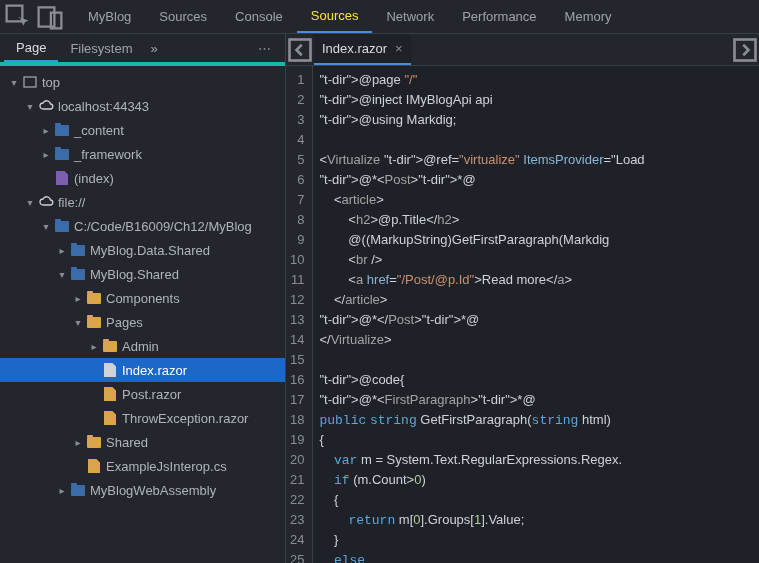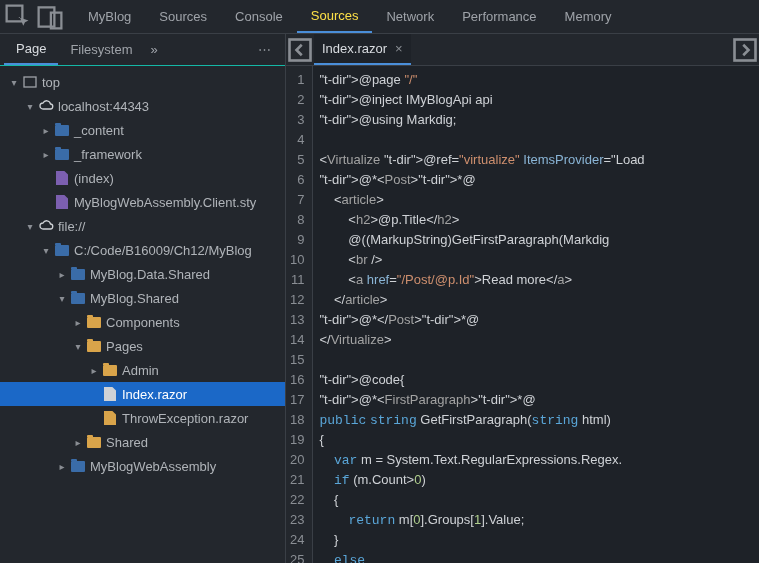--- a/index.html
+++ b/index.html
@@ -5,21 +5,21 @@
 * { margin:0; padding:0; box-sizing:border-box; font-family:"Segoe UI",Arial,sans-serif; font-size:13px; }
 body { background:#23272d; color:#b0b4b9; width:759px; height:563px; overflow:hidden; }
 .root { display:flex; flex-direction:column; height:100%; }
 .topbar { display:flex; align-items:center; height:34px; background:#23272d; border-bottom:1px solid #3a3f46; }
 .topbar .icon-btn { width:28px; height:28px; display:flex; align-items:center; justify-content:center; color:#8a8e94; margin-left:4px; }
 .topbar .tabs { display:flex; margin-left:10px; height:100%; }
 .topbar .tab { padding:0 14px; display:flex; align-items:center; color:#9fa3a9; cursor:pointer; }
 .topbar .tab.active { color:#fde047; border-bottom:2px solid #4a8ed9; }
 .main { flex:1; display:flex; overflow:hidden; }
 .sidebar { width:286px; background:#23272d; border-right:1px solid #3a3f46; display:flex; flex-direction:column; }
-.sb-tabs { display:flex; align-items:center; height:32px; border-bottom:1px solid #14b8a6; padding:0 4px; }
+.sb-tabs { display:flex; align-items:center; height:32px; border-bottom:4px solid #14b8a6; padding:0 4px; }
 .sb-tab { padding:0 12px; height:100%; display:flex; align-items:center; color:#9fa3a9; cursor:pointer; }
 .sb-tab.active { color:#d9dce0; border-bottom:2px solid #4a8ed9; }
 .sb-more { margin-left:6px; color:#9fa3a9; }
 .sb-dots { margin-left:auto; margin-right:8px; color:#9fa3a9; letter-spacing:2px; }
 .tree { flex:1; overflow:auto; padding-top:4px; }
 .row { display:flex; align-items:center; height:24px; white-space:nowrap; color:#b0b4b9; cursor:pointer; }
 .row .arrow { width:12px; text-align:center; color:#8a8e94; font-size:10px; display:inline-block; }
 .row .spacer { display:inline-block; }
 .row .label { margin-left:4px; }
 .row.selected { background:#1b68c7; color:#fff; }
@@ -129,28 +129,20 @@
           </div>
           <div class="row">
             <span class="spacer" style="width: 40px;"></span>
             <span class="arrow"></span>
             <span class="icon">
               <span class="file-purple"></span>
             </span>
             <span class="label">(index)</span>
           </div>
           <div class="row">
-            <span class="spacer" style="width: 40px;"></span>
-            <span class="arrow"></span>
-            <span class="icon">
-              <span class="file-purple"></span>
-            </span>
-            <span class="label">MyBlogWebAssembly.Client.sty</span>
-          </div>
-          <div class="row">
             <span class="spacer" style="width: 24px;"></span>
             <span class="arrow">▾</span>
             <span class="icon">
               <svg viewBox="0 0 16 16" fill="none" stroke="#cfd2d6" stroke-width="1.3">
                 <path d="M5 11a3 3 0 010-6 4 4 0 017.5 1A2.5 2.5 0 0112 11H5z"></path>
               </svg>
             </span>
             <span class="label">file://</span>
           </div>
           <div class="row">
@@ -208,29 +200,45 @@
               <span class="file-white"></span>
             </span>
             <span class="label">Index.razor</span>
           </div>
           <div class="row">
             <span class="spacer" style="width: 88px;"></span>
             <span class="arrow"></span>
             <span class="icon">
               <span class="file-yellow"></span>
             </span>
+            <span class="label">Post.razor</span>
+          </div>
+          <div class="row">
+            <span class="spacer" style="width: 88px;"></span>
+            <span class="arrow"></span>
+            <span class="icon">
+              <span class="file-yellow"></span>
+            </span>
             <span class="label">ThrowException.razor</span>
           </div>
           <div class="row">
             <span class="spacer" style="width: 72px;"></span>
             <span class="arrow">▸</span>
             <span class="icon">
               <span class="folder folder-y"></span>
             </span>
             <span class="label">Shared</span>
+          </div>
+          <div class="row">
+            <span class="spacer" style="width: 72px;"></span>
+            <span class="arrow"></span>
+            <span class="icon">
+              <span class="file-yellow"></span>
+            </span>
+            <span class="label">ExampleJsInterop.cs</span>
           </div>
           <div class="row">
             <span class="spacer" style="width: 56px;"></span>
             <span class="arrow">▸</span>
             <span class="icon">
               <span class="folder"></span>
             </span>
             <span class="label">MyBlogWebAssembly</span>
           </div>
         </div>

